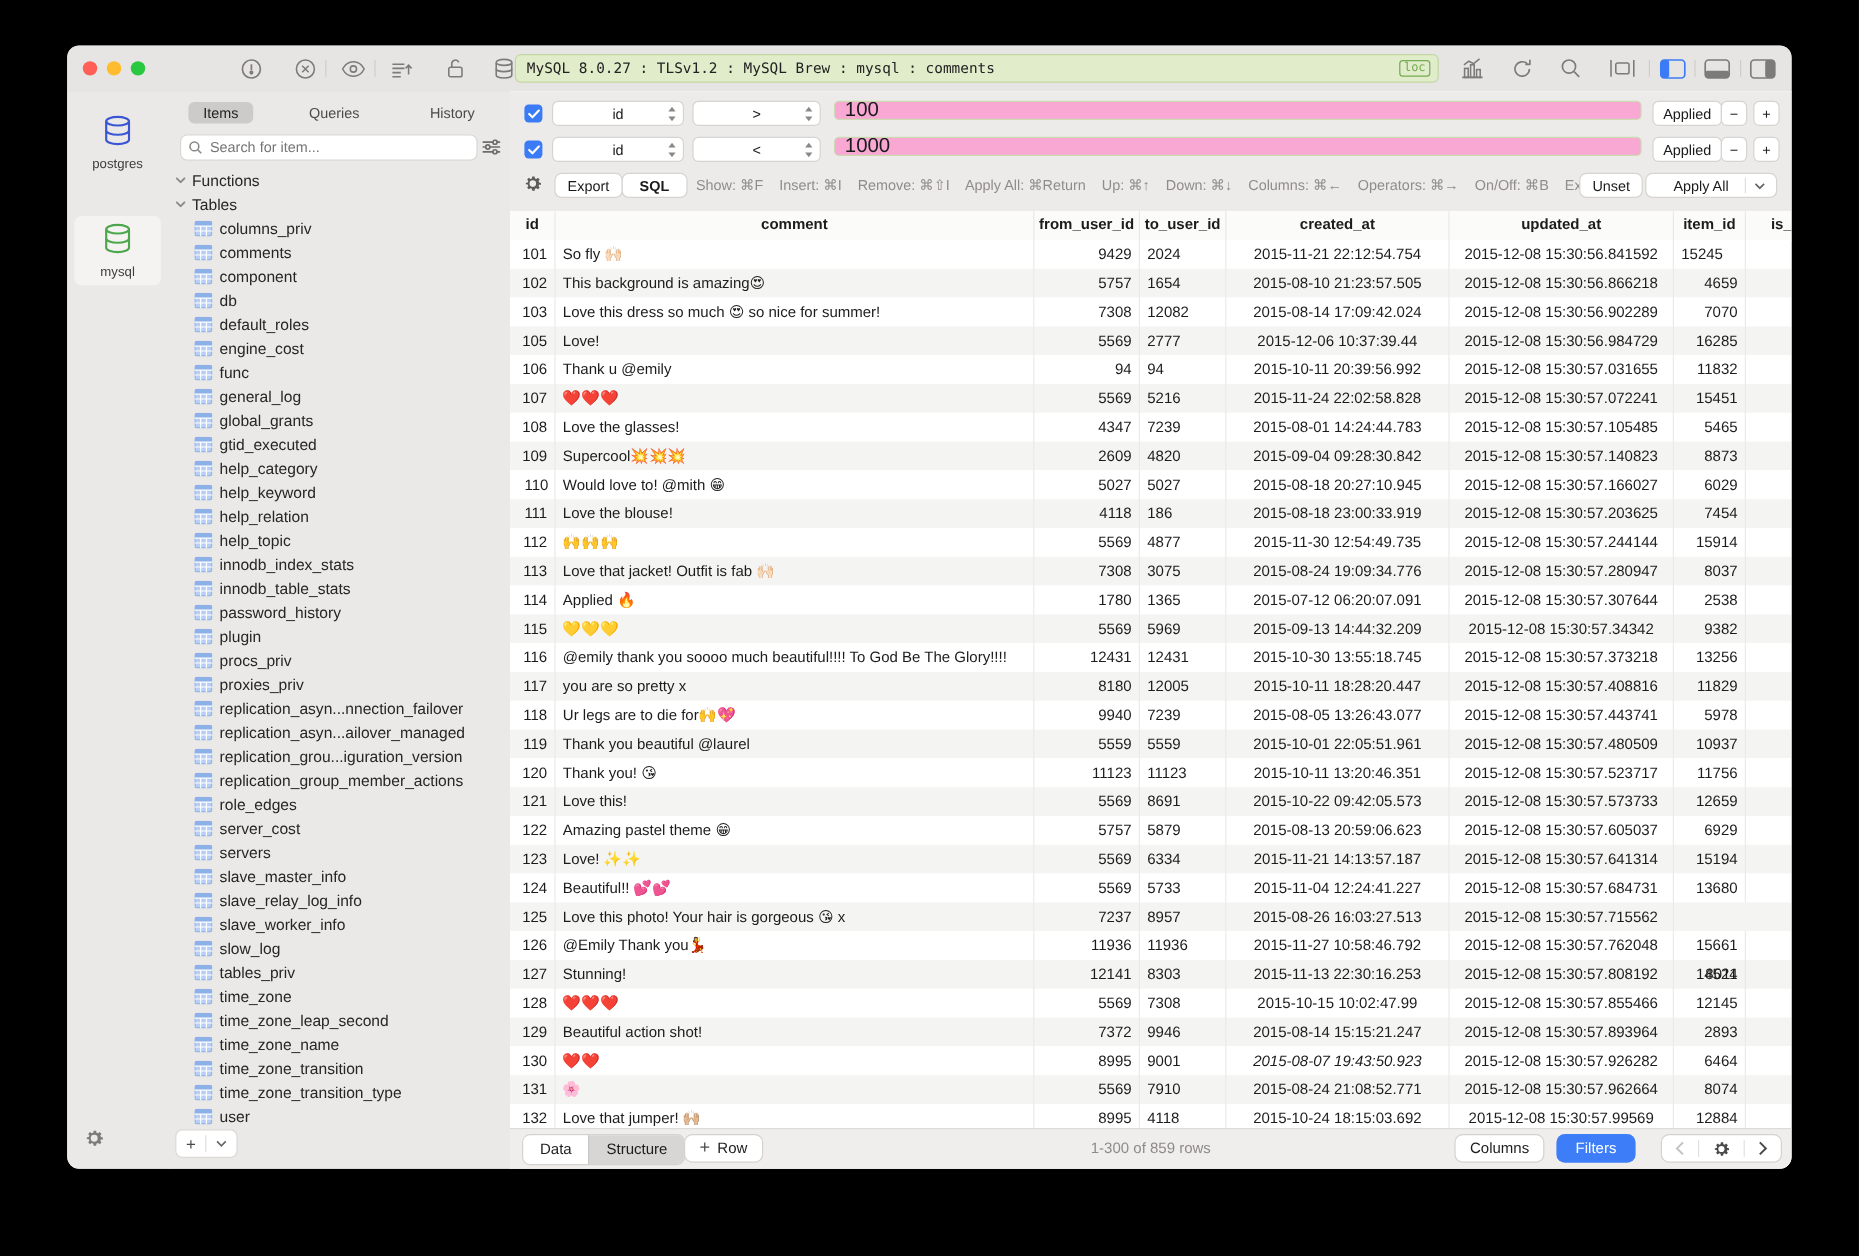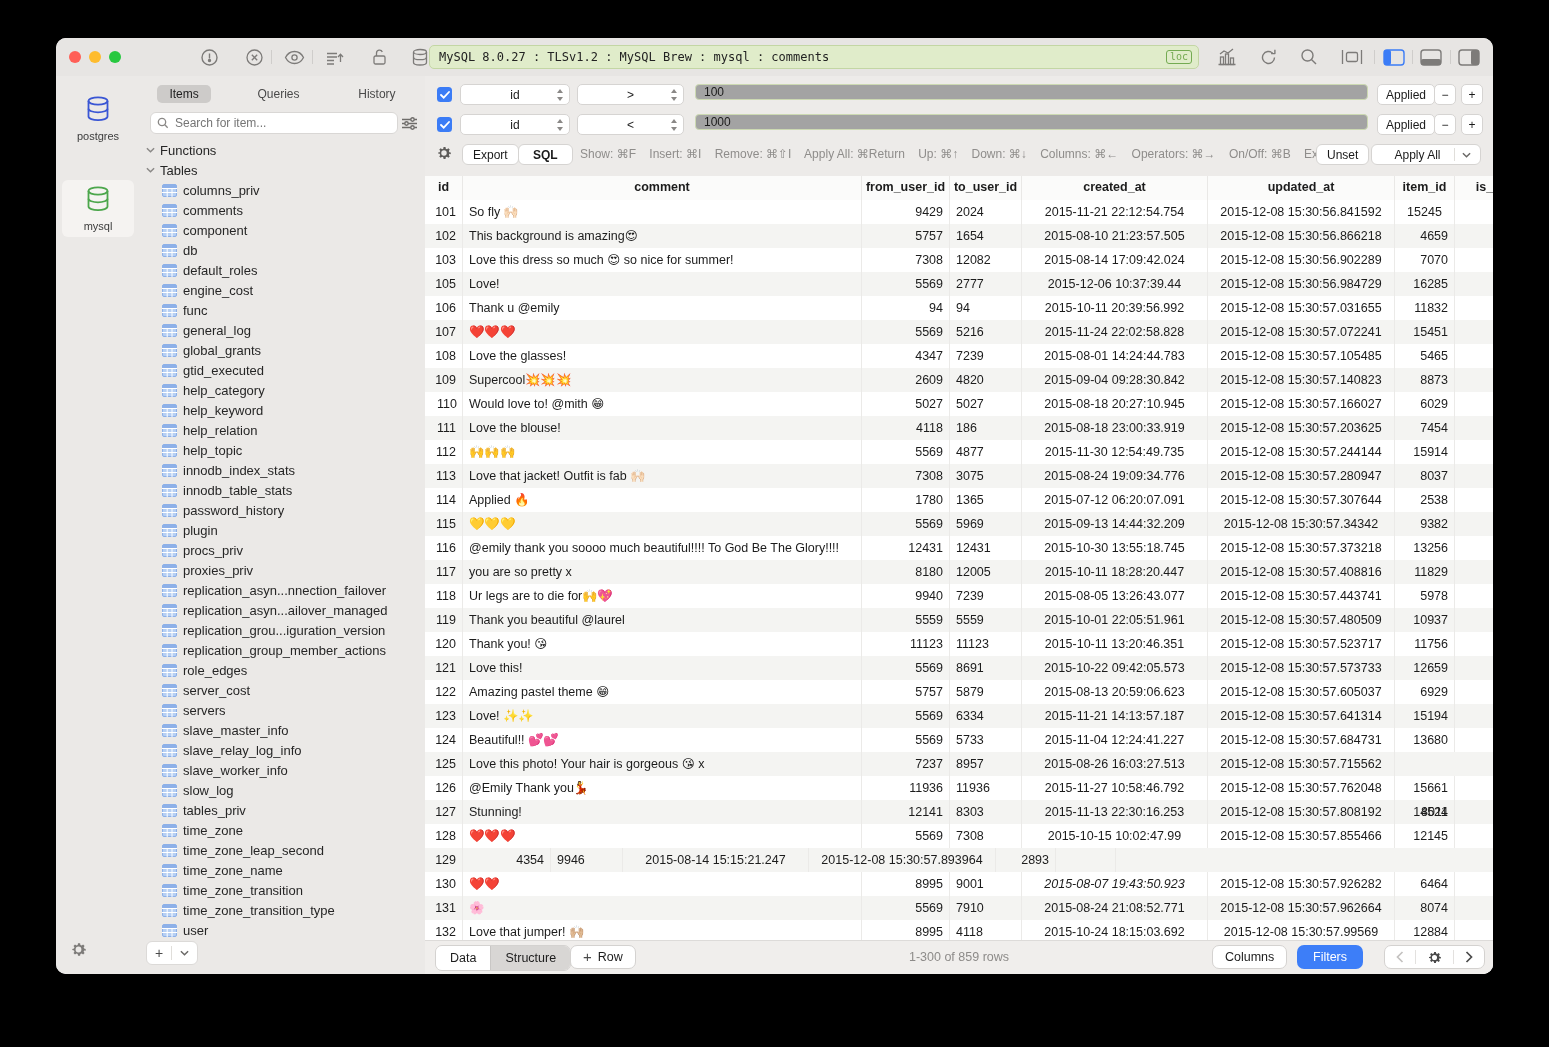--- a/index.html
+++ b/index.html
@@ -45,22 +45,22 @@
   .side-add .divider{width:1px;height:14px;background:#e0deda;}
   
   .main{position:absolute;left:369px;top:38px;right:0;bottom:0;background:#fff;overflow:hidden;}
   .filters-area{position:absolute;left:0;top:0;right:0;height:100px;background:#edebe9;}
   .frow{position:absolute;left:0;right:0;height:22px;}
   .checkbox{position:absolute;left:12px;top:3px;width:15px;height:15px;background:#3b7cf6;border-radius:3.5px;
     display:flex;align-items:center;justify-content:center;}
   .select{position:absolute;top:0;height:21px;background:#fff;border:1px solid #d6d4d2;border-radius:5px;box-sizing:border-box;
     font-size:12px;color:#1a1a1a;display:flex;align-items:center;justify-content:center;}
   .select .stepper{position:absolute;right:5px;top:3px;}
-  .green-input{position:absolute;top:0;height:16px;background:#a3a3a3;border:1px solid #ccd9b2;border-radius:4px;
-    box-sizing:border-box;font-size:12px;color:#1a1a1a;padding:0 8px;font-family:"Liberation Sans",sans-serif;outline:none;}
+  .green-input{position:absolute;top:0;height:16px;background:#f9a8d4;border:1px solid #ccd9b2;border-radius:4px;
+    box-sizing:border-box;font-size:17px;color:#1a1a1a;padding:0 8px;font-family:"Liberation Sans",sans-serif;outline:none;}
   .mini-btn{position:absolute;top:0;height:21px;background:#fff;border:1px solid #d6d4d2;border-radius:5px;box-sizing:border-box;
     font-size:12px;color:#1a1a1a;display:flex;align-items:center;justify-content:center;}
   .ftoolbar{position:absolute;left:0;top:68px;right:0;height:22px;}
   .gear-ico{position:absolute;left:11px;top:1px;color:#5d5b59;}
   .shortcuts{position:absolute;left:155px;top:3px;font-size:12px;color:#8f8d8b;white-space:pre;}
   
   .thead{position:absolute;left:0;top:100px;right:0;height:24px;display:flex;background:#fbfbfa;border-bottom:1px solid #e3e2e0;}
   .th{box-sizing:border-box;height:24px;line-height:23px;font-size:12.5px;font-weight:700;color:#1c1c1c;text-align:center;
     border-right:1px solid #e9e8e6;overflow:hidden;white-space:nowrap;flex:0 0 auto;}
   .tbody{position:absolute;left:0;top:124px;right:0;bottom:33px;overflow:hidden;}
@@ -654,21 +654,21 @@
         <div class="th" style="width: 60px;">is_</div>
       </div>
     <div class="tbody">
         <div class="tr">
           <div class="td" style="width: 38px; text-align: right;">101</div>
           <div class="td" style="width: 399px; text-align: left;">So fly 🙌🏻</div>
           <div class="td" style="width: 88px; text-align: right;">9429</div>
           <div class="td" style="width: 72px; text-align: left;">2024</div>
           <div class="td" style="width: 186px; text-align: center;">2015-11-21 22:12:54.754</div>
           <div class="td" style="width: 187px; text-align: center;">2015-12-08 15:30:56.841592</div>
-          <div class="td" style="width: 60px; text-align: center;">15245</div>
+          <div class="td" style="width: 60px; text-align: left;">15245</div>
           <div class="td" style="width: 60px; text-align: left;"></div>
         </div>
         <div class="tr alt">
           <div class="td" style="width: 38px; text-align: right;">102</div>
           <div class="td" style="width: 399px; text-align: left;">This background is amazing😍</div>
           <div class="td" style="width: 88px; text-align: right;">5757</div>
           <div class="td" style="width: 72px; text-align: left;">1654</div>
           <div class="td" style="width: 186px; text-align: center;">2015-08-10 21:23:57.505</div>
           <div class="td" style="width: 187px; text-align: center;">2015-12-08 15:30:56.866218</div>
           <div class="td" style="width: 60px; text-align: right;">4659</div>
@@ -919,21 +919,22 @@
           <div class="td" style="width: 399px; text-align: left;">❤️❤️❤️</div>
           <div class="td" style="width: 88px; text-align: right;">5569</div>
           <div class="td" style="width: 72px; text-align: left;">7308</div>
           <div class="td" style="width: 186px; text-align: center;">2015-10-15 10:02:47.99</div>
           <div class="td" style="width: 187px; text-align: center;">2015-12-08 15:30:57.855466</div>
           <div class="td" style="width: 60px; text-align: right;">12145</div>
           <div class="td" style="width: 60px; text-align: left;"></div>
         </div>
         <div class="tr alt">
           <div class="td" style="width: 38px; text-align: right;">129</div>
-          <div class="td" style="width: 88px; text-align: right;">4354</div>
+          <div class="td" style="width: 399px; text-align: left;">Beautiful action shot!</div>
+          <div class="td" style="width: 88px; text-align: right;">7372</div>
           <div class="td" style="width: 72px; text-align: left;">9946</div>
           <div class="td" style="width: 186px; text-align: center;">2015-08-14 15:15:21.247</div>
           <div class="td" style="width: 187px; text-align: center;">2015-12-08 15:30:57.893964</div>
           <div class="td" style="width: 60px; text-align: right;">2893</div>
           <div class="td" style="width: 60px; text-align: left;"></div>
         </div>
         <div class="tr">
           <div class="td" style="width: 38px; text-align: right;">130</div>
           <div class="td" style="width: 399px; text-align: left;">❤️❤️</div>
           <div class="td" style="width: 88px; text-align: right;">8995</div>

